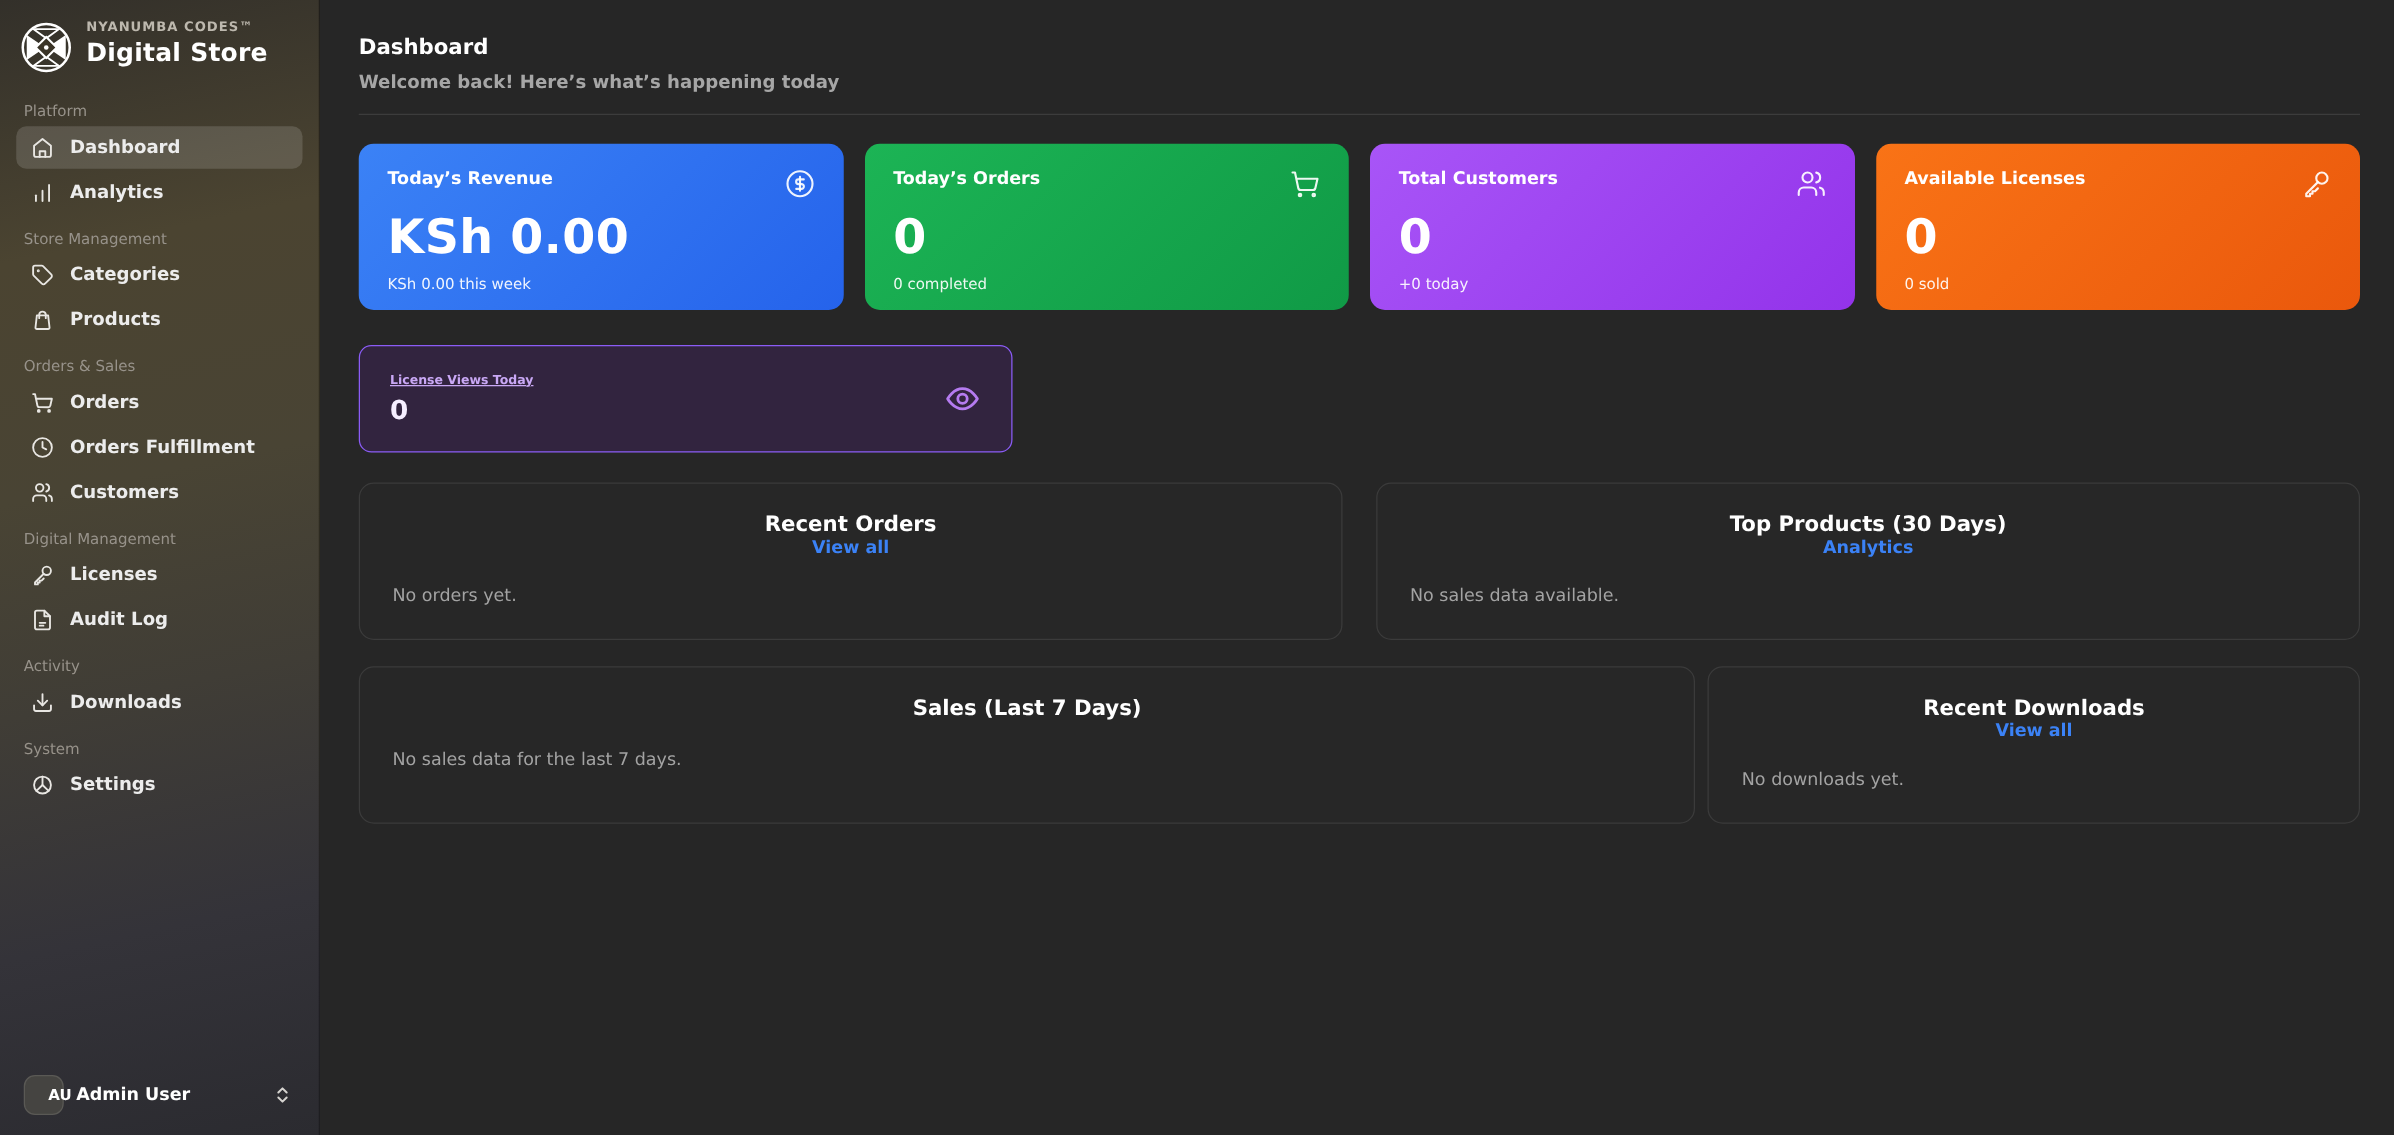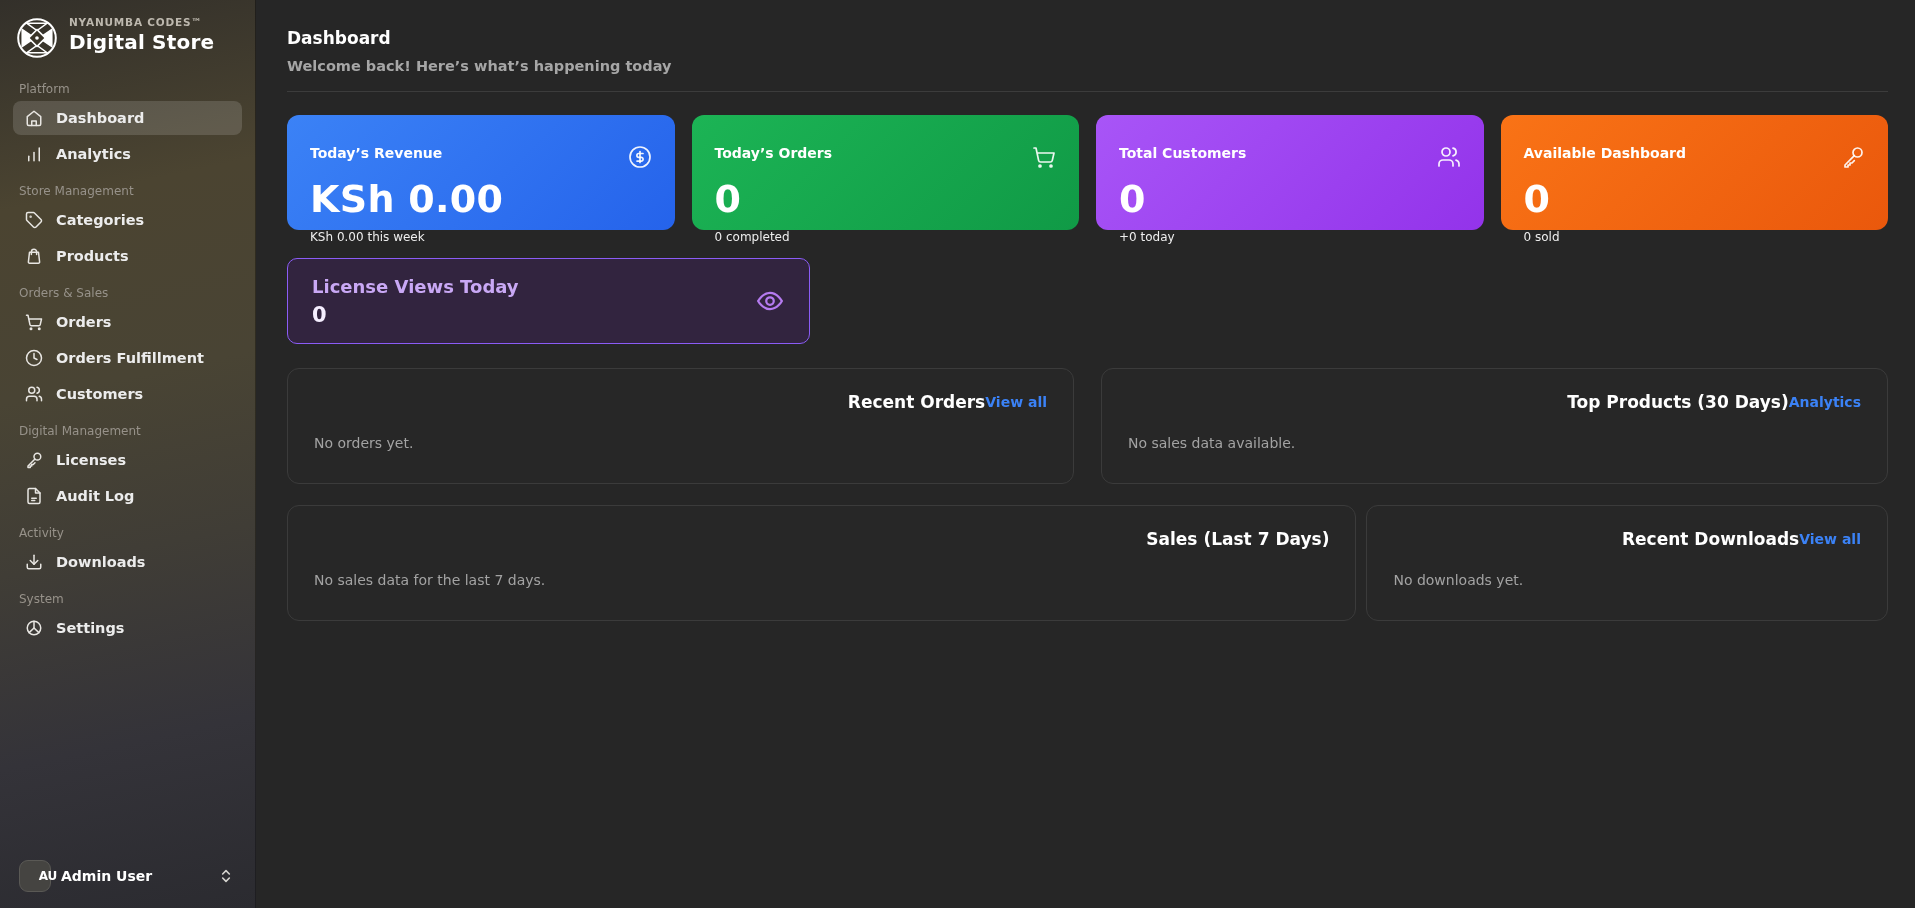--- a/index.html
+++ b/index.html
@@ -51,50 +51,50 @@
   .chevrons { margin-left:auto; width:16px; height:16px; color:#d6d4d0; display:inline-flex; }
   .chevrons svg { width:16px; height:16px; }
 
   
   .main { flex:1; padding:28px 27px 0 31px; }
   .page-title { font-size:17px; font-weight:bold; color:#ffffff; }
   .page-subtitle { font-size:14.5px; color:#a6a6a6; margin-top:10px;font-weight:bold; }
   .divider { border:none; border-top:1px solid #3c3c3c; margin-top:17px; }
 
   .stats { display:grid; grid-template-columns:repeat(4,1fr); gap:17px; margin-top:23px; }
-  .stat-card { height:115px; border-radius:12px; padding:30px 23px; color:#fff; }
+  .stat-card { height:133px; border-radius:12px; padding:20px 23px; color:#fff; }
   .c-blue   { background:linear-gradient(135deg,#3b82f6 0%,#2563eb 100%); }
   .c-green  { background:linear-gradient(135deg,#1cb455 0%,#109a46 100%); }
   .c-purple { background:linear-gradient(135deg,#a855f7 0%,#9333ea 100%); }
   .c-orange { background:linear-gradient(135deg,#f97316 0%,#ea580c 100%); }
   .stat-top { display:flex; justify-content:space-between; align-items:flex-start; }
   .stat-title { font-size:14px; font-weight:bold; }
   .stat-icon { width:24px; height:24px; display:inline-flex; color:rgba(255,255,255,0.92); }
   .stat-icon svg { width:24px; height:24px; }
   .stat-value { font-size:38px; font-weight:bold; margin-top:8px; letter-spacing:0.3px; }
   .stat-sub { font-size:12px; margin-top:9px; color:rgba(255,255,255,0.92); }
 
   .license-card {
     margin-top:28px; width:523px; height:86px;
     border-radius:10px; border:1px solid #8b5cf6;
     background:#32243f;
     padding:15px 24px; display:flex; align-items:center; justify-content:space-between;
   }
-  .lv-title { font-size:18px; color:#c9a8f5; font-weight:bold; }
+  .lv-title { font-size:10px; color:#c9a8f5; font-weight:bold;text-decoration:underline; }
   .lv-value { font-size:21px; font-weight:bold; color:#f5eeff; margin-top:6px; }
   .lv-icon { width:30px; height:30px; color:#b57bf0; display:inline-flex; }
   .lv-icon svg { width:30px; height:30px; }
 
   .grid-2 { display:grid; grid-template-columns:1fr 1fr; gap:27px; margin-top:24px; }
   .grid-3 { display:grid; grid-template-columns:1058fr 516fr; gap:10px; margin-top:21px; }
   .panel {
     border:1px solid #3b3b3b; border-radius:12px;
     background:#272727; padding:23px 26px 26px 26px; min-height:116px;
   }
-  .panel-head { display:flex; justify-content:flex-end; align-items:center; }
+  .panel-head { display:flex; justify-content:flex-end; align-items:center;flex-direction:column; }
   .panel-title { font-size:17px; font-weight:bold; color:#ffffff; }
   .panel-link { font-size:14px; color:#3b82f6; font-weight:bold; text-decoration:none; cursor:pointer; }
   .panel-empty { font-size:14px; color:#a3a3a3; margin-top:23px; }
 </style>
 </head>
 <body>
 
 <div class="app">
 
   <aside class="sidebar">
@@ -315,21 +315,21 @@
                 <path d="M22 21v-2a4 4 0 0 0-3-3.87"></path>
               </svg>
           </span>
         </div>
         <div class="stat-value">0</div>
         <div class="stat-sub">+0 today</div>
       </div>
 
       <div class="stat-card c-orange">
         <div class="stat-top">
-          <span class="stat-title">Available Dashboard</span>
+          <span class="stat-title">Available Licenses</span>
           <span class="stat-icon">
             <svg viewBox="0 0 24 24" fill="none" stroke="currentColor" stroke-width="1.7" stroke-linecap="round" stroke-linejoin="round">
                 <circle cx="16.5" cy="7.5" r="4.5"></circle>
                 <path d="M13.3 10.7 4 20v2h3v-2h2v-2h2l2.3-2.3"></path>
               </svg>
           </span>
         </div>
         <div class="stat-value">0</div>
         <div class="stat-sub">0 sold</div>
       </div>

